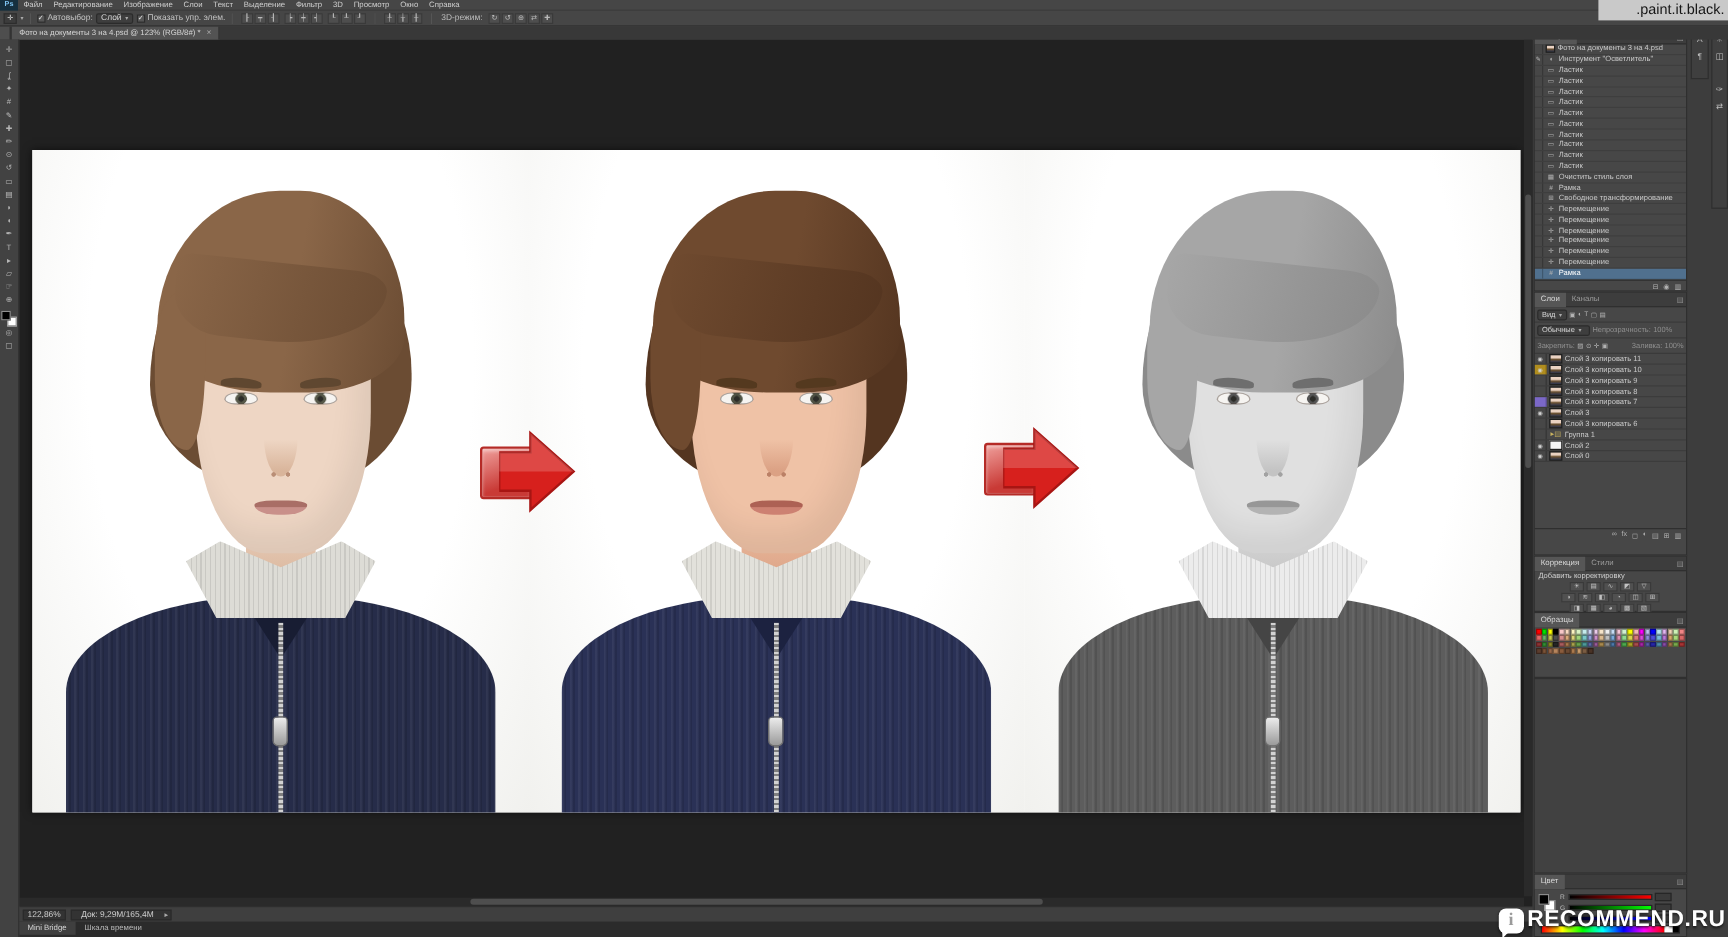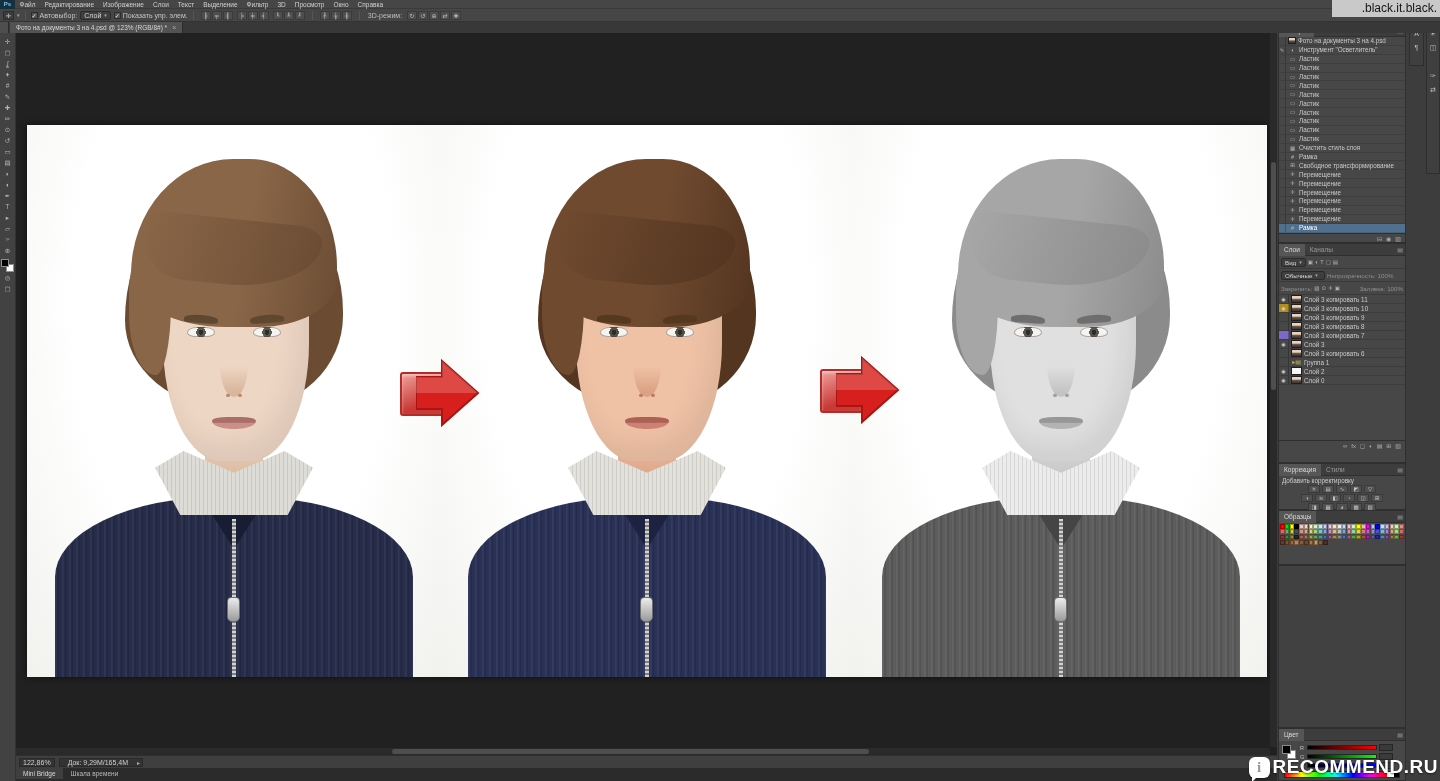--- a/index.html
+++ b/index.html
@@ -757,17 +757,17 @@
     <div class="dock-ic">A</div>
     <div class="dock-ic">¶</div>
   </div>
 <div class="dock-icon-col" id="icon-col-2">
     <div class="dock-ic">☀</div>
     <div class="dock-ic gap-after">◫</div>
     <div class="dock-ic">✑</div>
     <div class="dock-ic">⇄</div>
   </div>
 
-<div id="wm-top">.black.it.black.</div>
+<div id="wm-top">.paint.it.black.</div>
 <div id="wm-bottom">
   <div id="wm-bubble">i</div>
   <div id="wm-text">RECOMMEND.RU</div>
 </div>
 
 </body></html>

